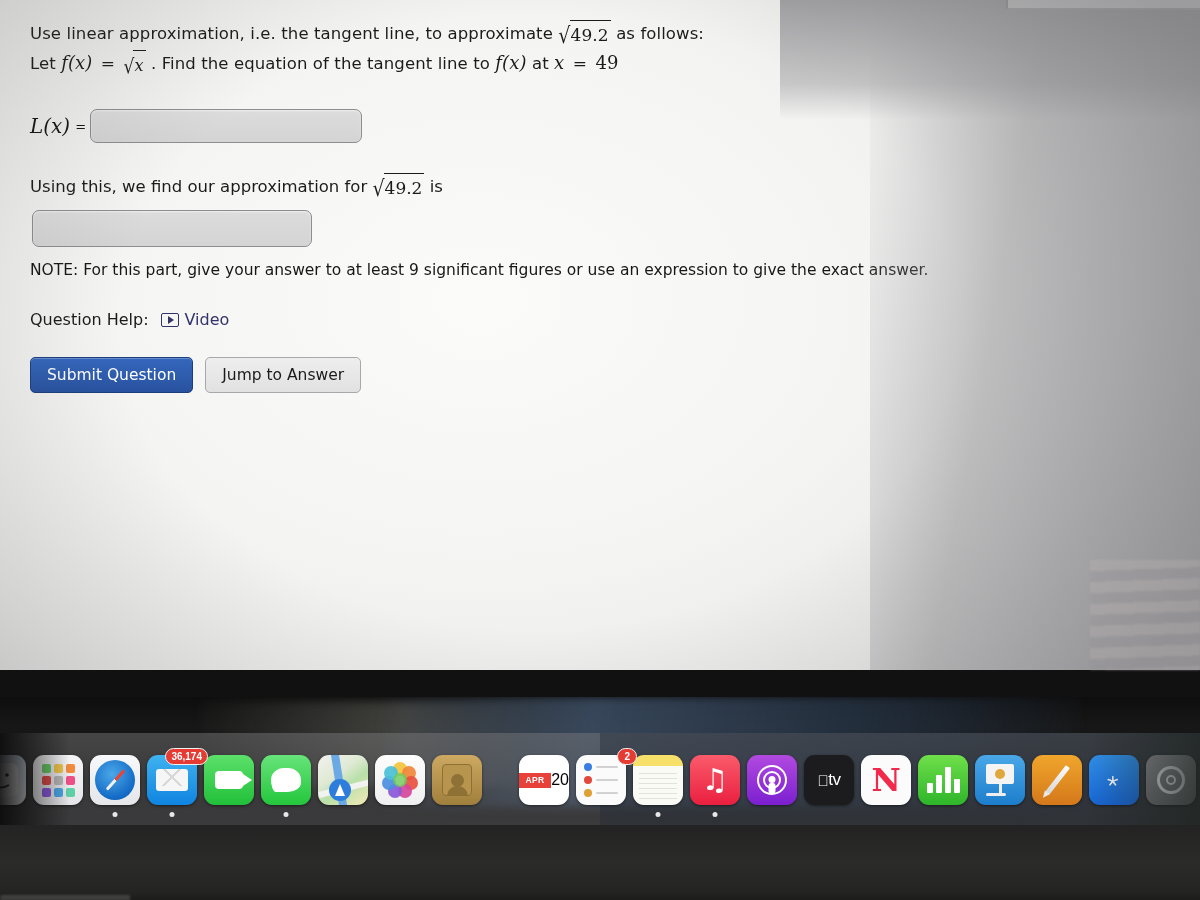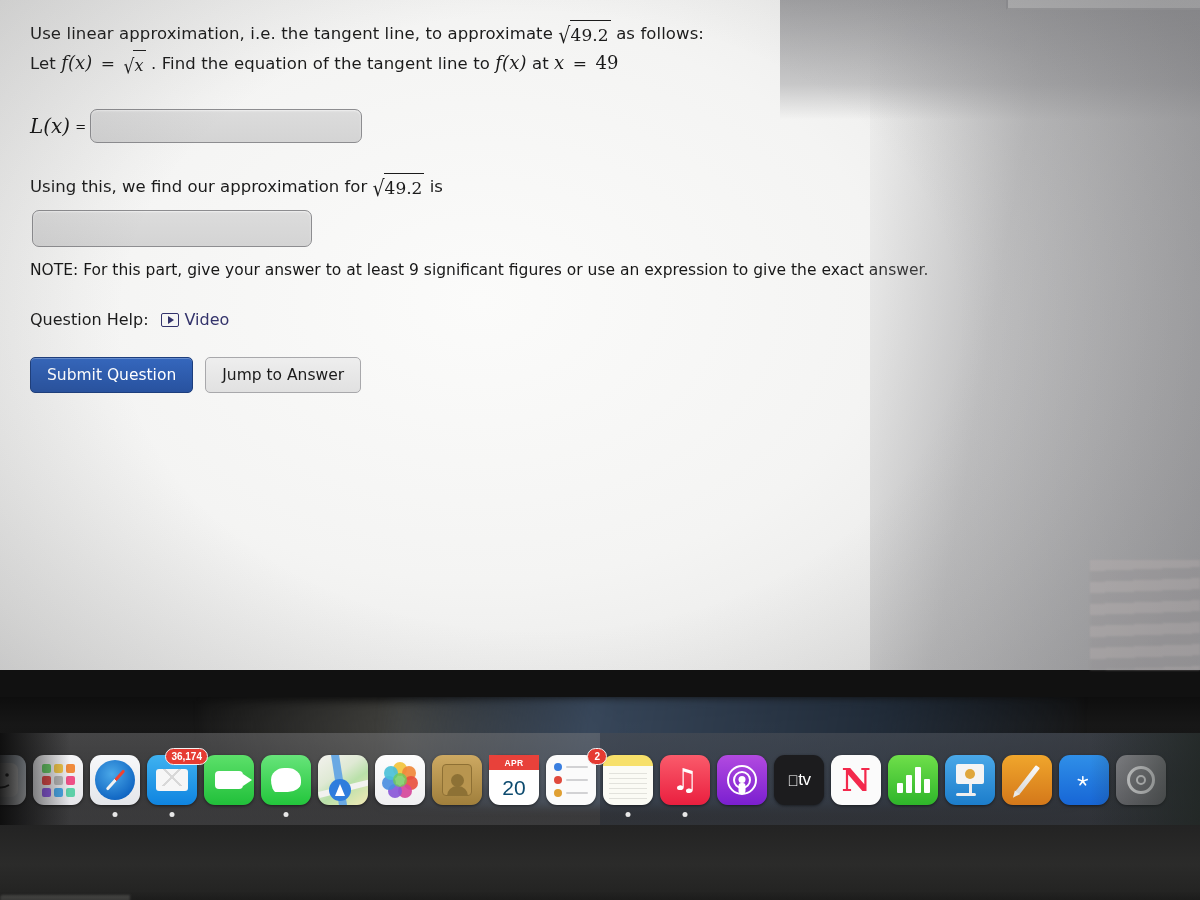--- a/index.html
+++ b/index.html
@@ -199,21 +199,21 @@
   .maps-pin { position: absolute; left: 11px; bottom: 4px; width: 22px; height: 22px; border-radius: 50%; background: #2e7ddd; display:flex; align-items:center; justify-content:center; }
   .maps-pin::after { content:''; width:0;height:0; border-bottom: 12px solid #fff; border-left: 5px solid transparent; border-right: 5px solid transparent; }
   .ic-photos { background: linear-gradient(180deg,#fdfdfd,#efeff1); position: relative; }
   .petal { position: absolute; left: 50%; top: 50%; width: 14px; height: 14px; border-radius: 50%; margin: -7px 0 0 -7px; opacity: .92; }
   .ic-contacts { background: linear-gradient(180deg,#cda962,#a07f3c); position: relative; }
   .ct-card { width: 30px; height: 32px; border-radius: 4px; background: #b8954f; border: 1.5px solid #8e7034; display:flex; align-items:center; justify-content:center;}
   .ct-person { width: 13px; height: 13px; border-radius: 50%; background: #8d7135; position: relative; }
   .ct-person::after { content:''; position:absolute; left:-4px; top:12px; width: 21px; height: 10px; border-radius: 11px 11px 0 0; background:#8d7135; }
   .ic-calendar { background: #ffffff; flex-direction: column; gap:0; }
   .cal-top { width: 100%; height: 15px; background: #e8413a; color:#fff; font-size: 8.5px; font-weight: bold; display:flex; align-items:center; justify-content:center; font-family:"Liberation Sans",sans-serif; letter-spacing:.4px;}
-  .cal-day { flex: 1; display:flex; align-items:center; justify-content:center; font-size: 21px; color:#0c4a6e; font-family:"Liberation Sans",sans-serif; }
+  .cal-day { flex: 1; display:flex; align-items:center; justify-content:center; font-size: 16px; color:#000000; font-family:"Liberation Sans",sans-serif; }
   .ic-reminders { background: #fbfbfb; }
   .rem-rows { display:flex; flex-direction: column; gap: 5px; }
   .rem-row { display:flex; align-items:center; gap: 4px; }
   .rem-dot { width: 8px; height: 8px; border-radius: 50%; }
   .rem-line { width: 22px; height: 2.5px; background: #d2d2d4; border-radius: 2px; }
   .ic-notes { background: linear-gradient(180deg,#f7e06a 0 22%, #fbfbf5 22% 100%); position: relative; }
   .notes-lines { position:absolute; left: 6px; right: 6px; top: 18px; bottom: 6px;
     background: repeating-linear-gradient(180deg,#e2e2dc 0 1px, transparent 1px 5px); }
   .ic-music { background: linear-gradient(180deg,#fa5b6b,#ea1f3f); }
   .note-glyph { color:#fff; font-size: 30px; line-height: 1; }
@@ -407,21 +407,21 @@
           <div class="petal" style="background:#6ecb5a;transform:translate(0,0);opacity:.8;"></div>
         </div>
       </div>
 
       <div class="dock-item ic-contacts">
         <div class="ct-card">
             <div class="ct-person"></div>
           </div>
       </div>
 
-      <div class="dock-item ic-calendar" style="flex-direction:column;">
+      <div class="dock-item ic-calendar" style="flex-direction:row;margin-left:30px;">
         <div class="cal-top">APR</div>
         <div class="cal-day">20</div>
       </div>
 
       <div class="dock-item ic-reminders">
         <div class="rem-rows">
           <div class="rem-row">
               <span class="rem-dot" style="background:#3a7fe0"></span>
               <span class="rem-line"></span>
             </div>

